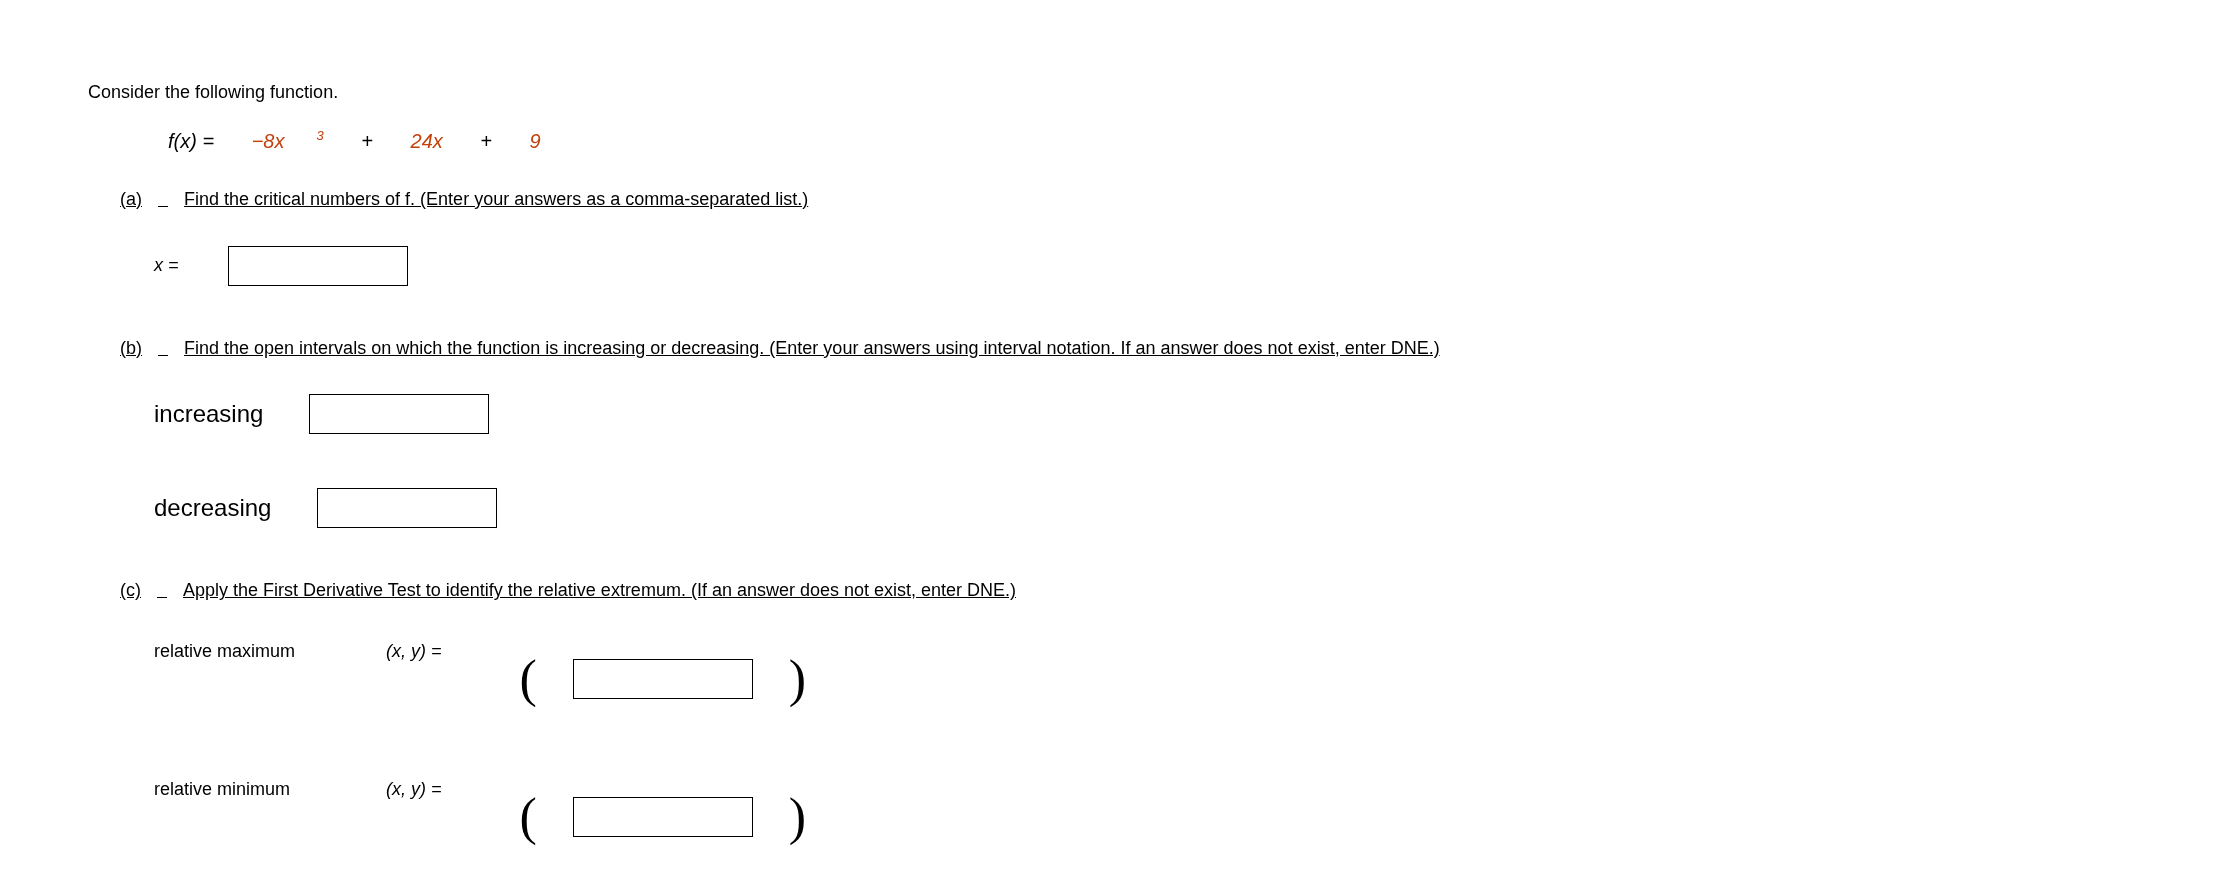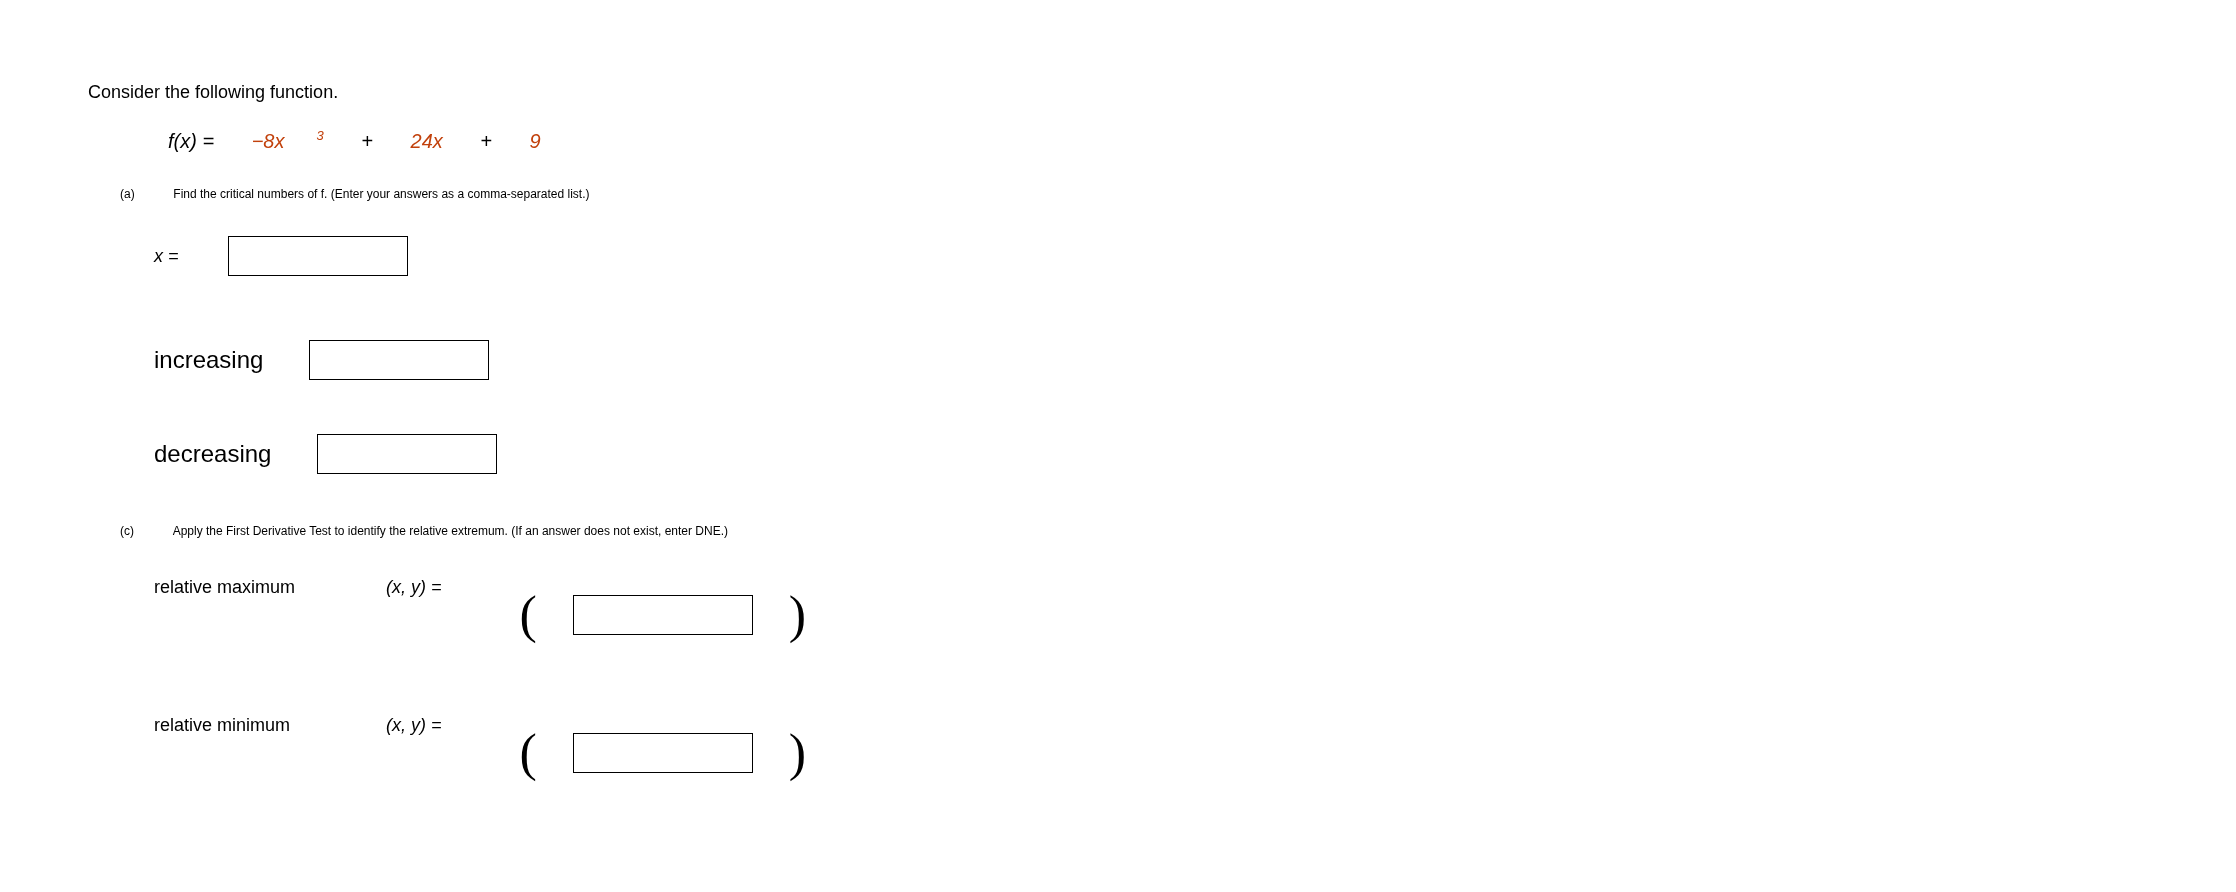--- a/index.html
+++ b/index.html
@@ -36,22 +36,23 @@
     sup {
       font-size: 13px;
       vertical-align: super;
     }
 
     .part {
       margin-bottom: 32px;
     }
 
     .part-label {
-      font-size: 12px;
+      font-size: 18px;
       margin-bottom: 14px;
+      text-decoration: underline;
     }
 
     .answer-row {
       display: flex;
       align-items: center;
       margin-left: 50px;
       margin-bottom: 18px;
       gap: 12px;
     }
 
@@ -129,20 +130,23 @@
   <div class="part-label">
     <span>(a)</span>&nbsp;&nbsp;<span>Find the critical numbers of f. (Enter your answers as a comma-separated list.)</span>
   </div>
   <div class="answer-row">
     <span class="answer-label">x =</span>
     <input type="text" style="">
   </div>
 </div>
 
 <div class="part">
+  <div class="part-label">
+    <span>(b)</span>&nbsp;&nbsp;<span>Find the open intervals on which the function is increasing or decreasing. (Enter your answers using interval notation. If an answer does not exist, enter DNE.)</span>
+  </div>
   <div class="interval-row">
     <span class="interval-label">increasing</span>
     <input type="text" style="">
   </div>
   <div class="interval-row">
     <span class="interval-label">decreasing</span>
     <input type="text" style="">
   </div>
 </div>
 

